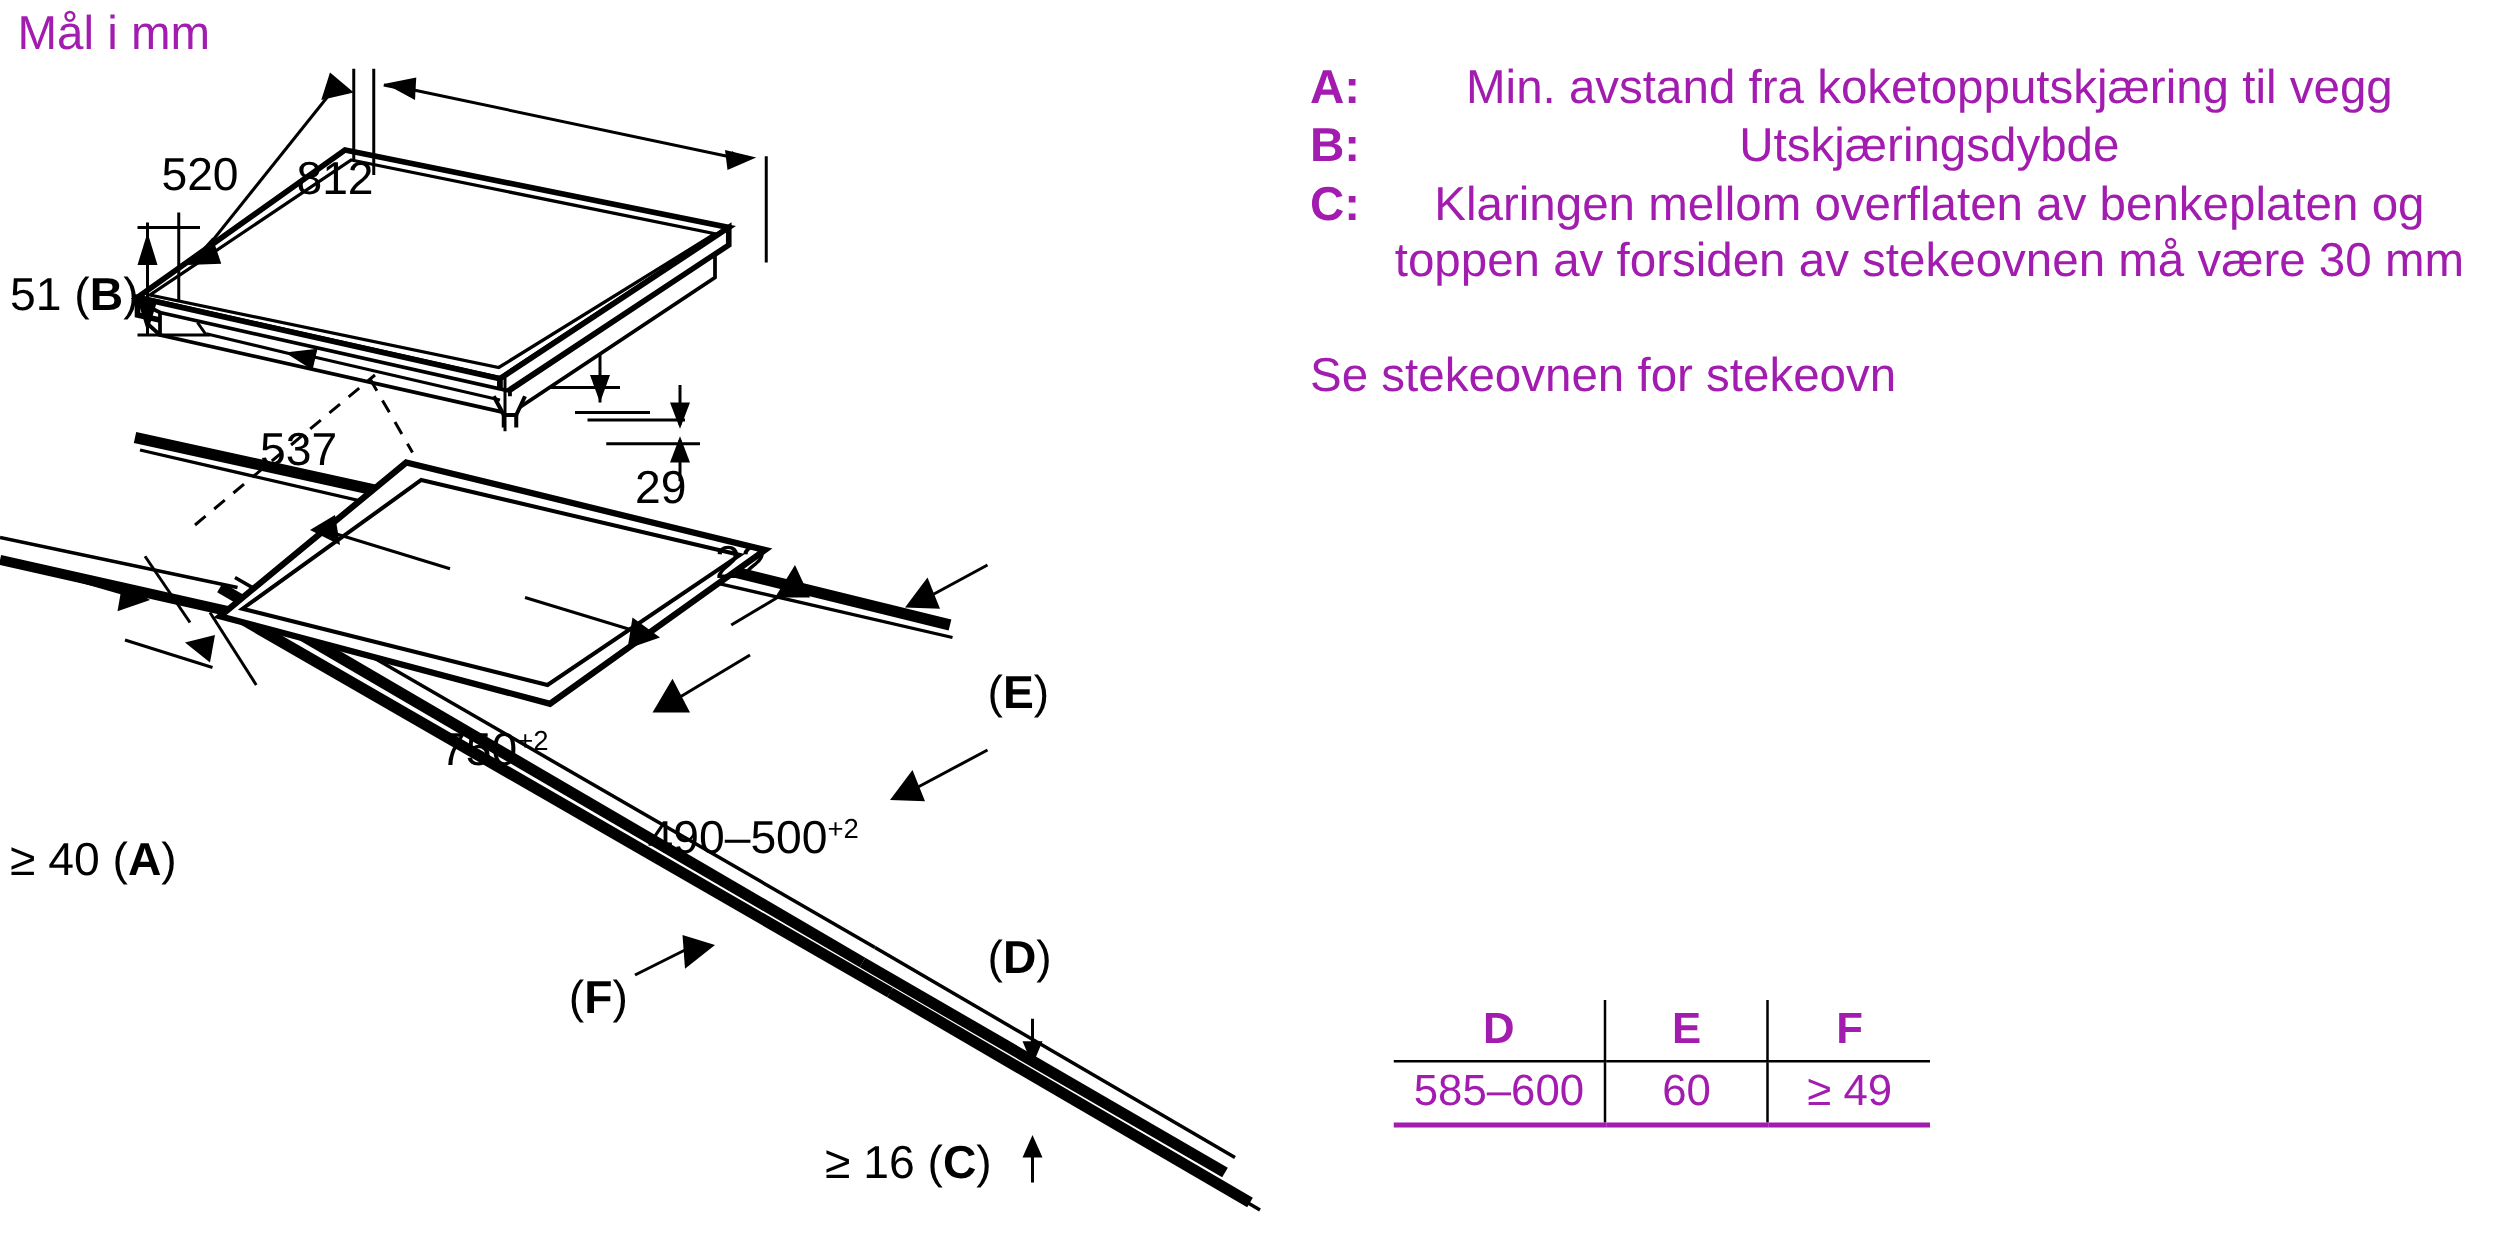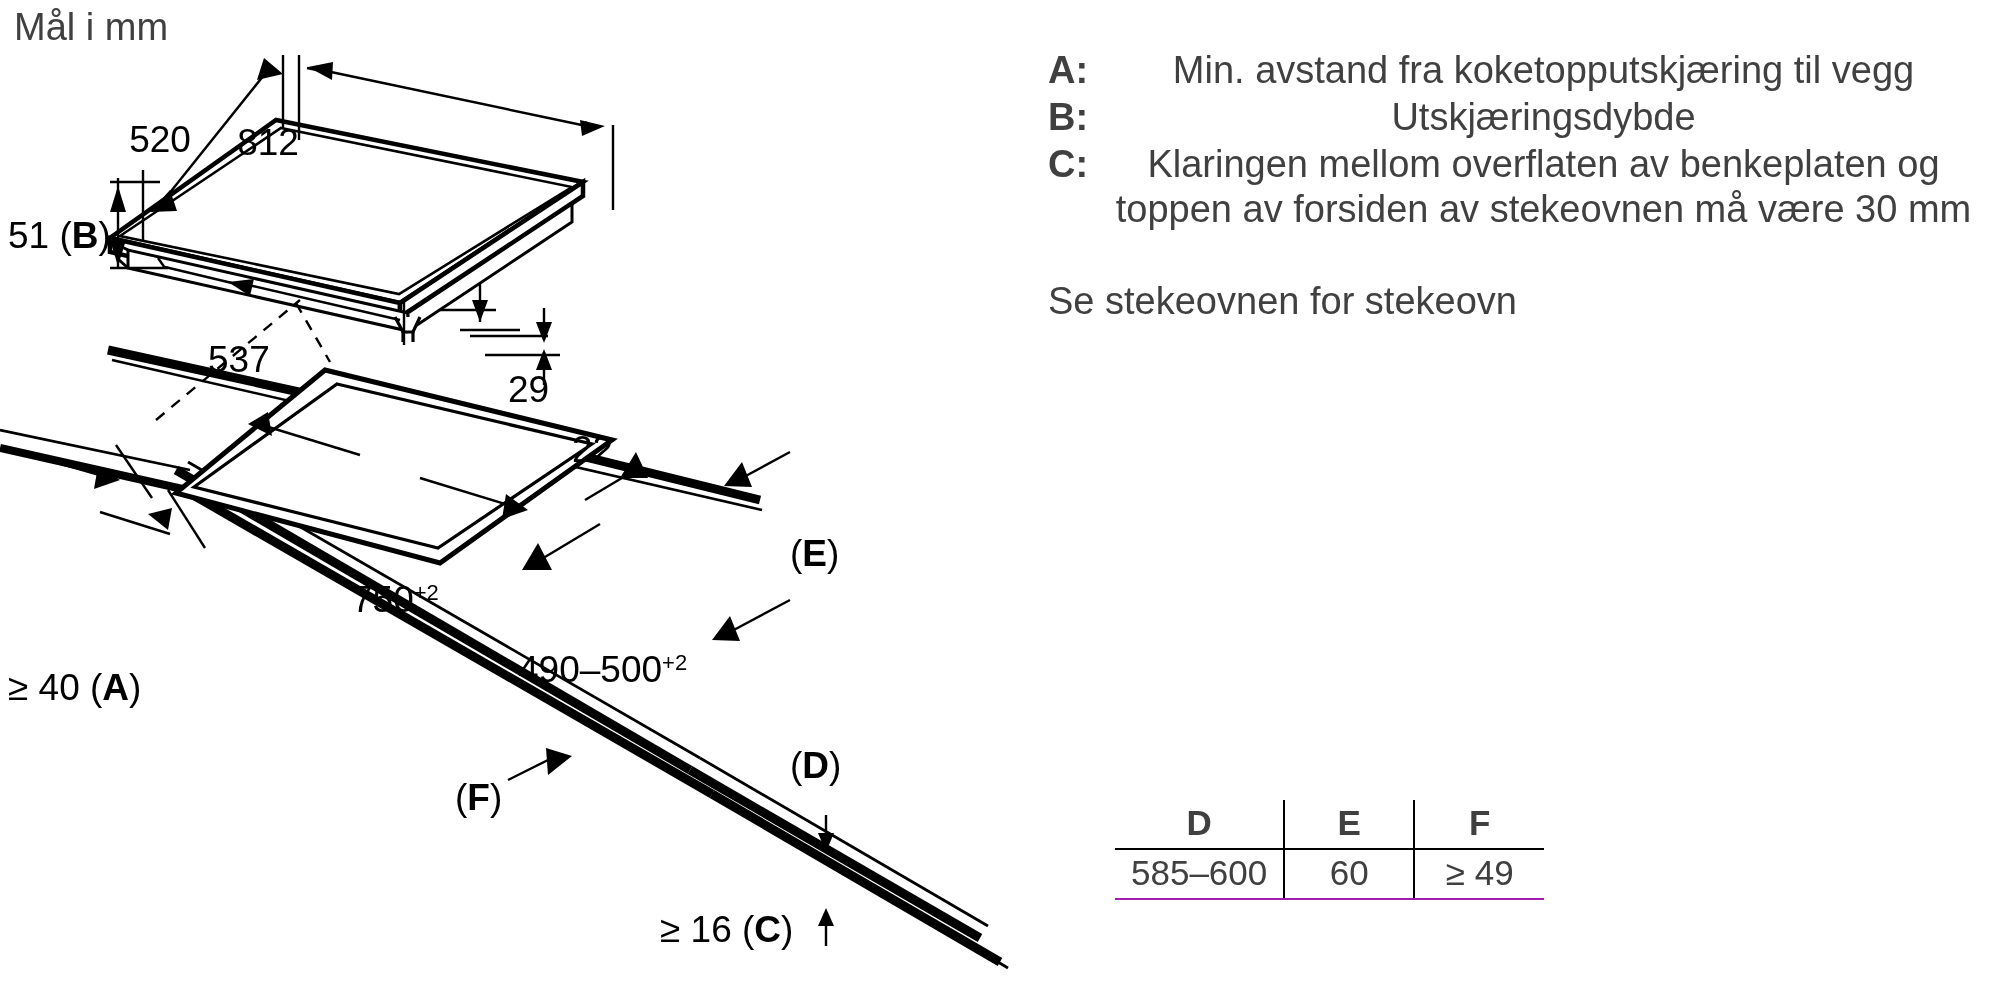--- a/index.html
+++ b/index.html
@@ -6,21 +6,21 @@
     margin: 0;
     padding: 0;
     background: #ffffff;
   }
   #page {
     position: relative;
     width: 2000px;
     height: 1000px;
     background: #ffffff;
     font-family: "Liberation Sans", sans-serif;
-    color: #404040;
+    color: #a21caf;
     overflow: hidden;
   }
   
   #drawing {
     position: absolute;
     left: 0;
     top: 0;
     width: 1010px;
     height: 1000px;
   }
@@ -105,21 +105,21 @@
     font-weight: normal;
     min-width: 130px;
     height: 48px;
     box-sizing: border-box;
   }
   table.spec th {
     font-weight: bold;
     border-bottom: 2px solid #000;
   }
   table.spec tbody tr:first-child td {
-    border-bottom: 2px solid #a21caf;
+    border-bottom: 4px solid #a21caf;
   }
   table.spec th:not(:last-child),
   table.spec td:not(:last-child) {
     border-right: 2px solid #000;
   }
 </style>
 </head>
 <body>
 
 <div id="page">

